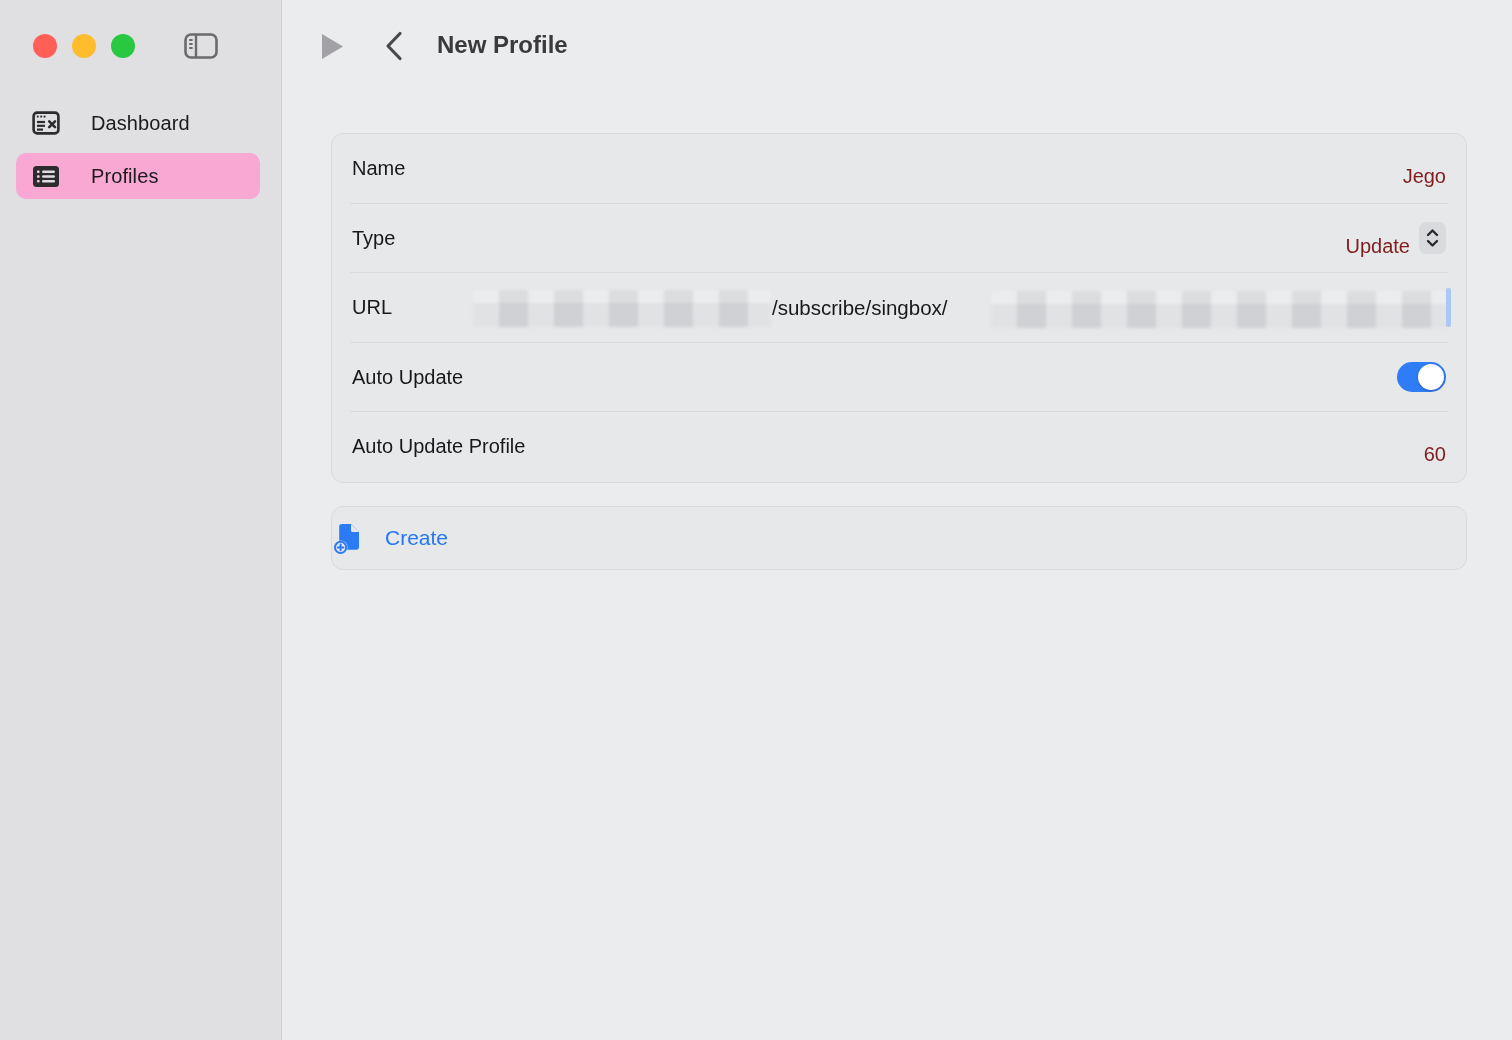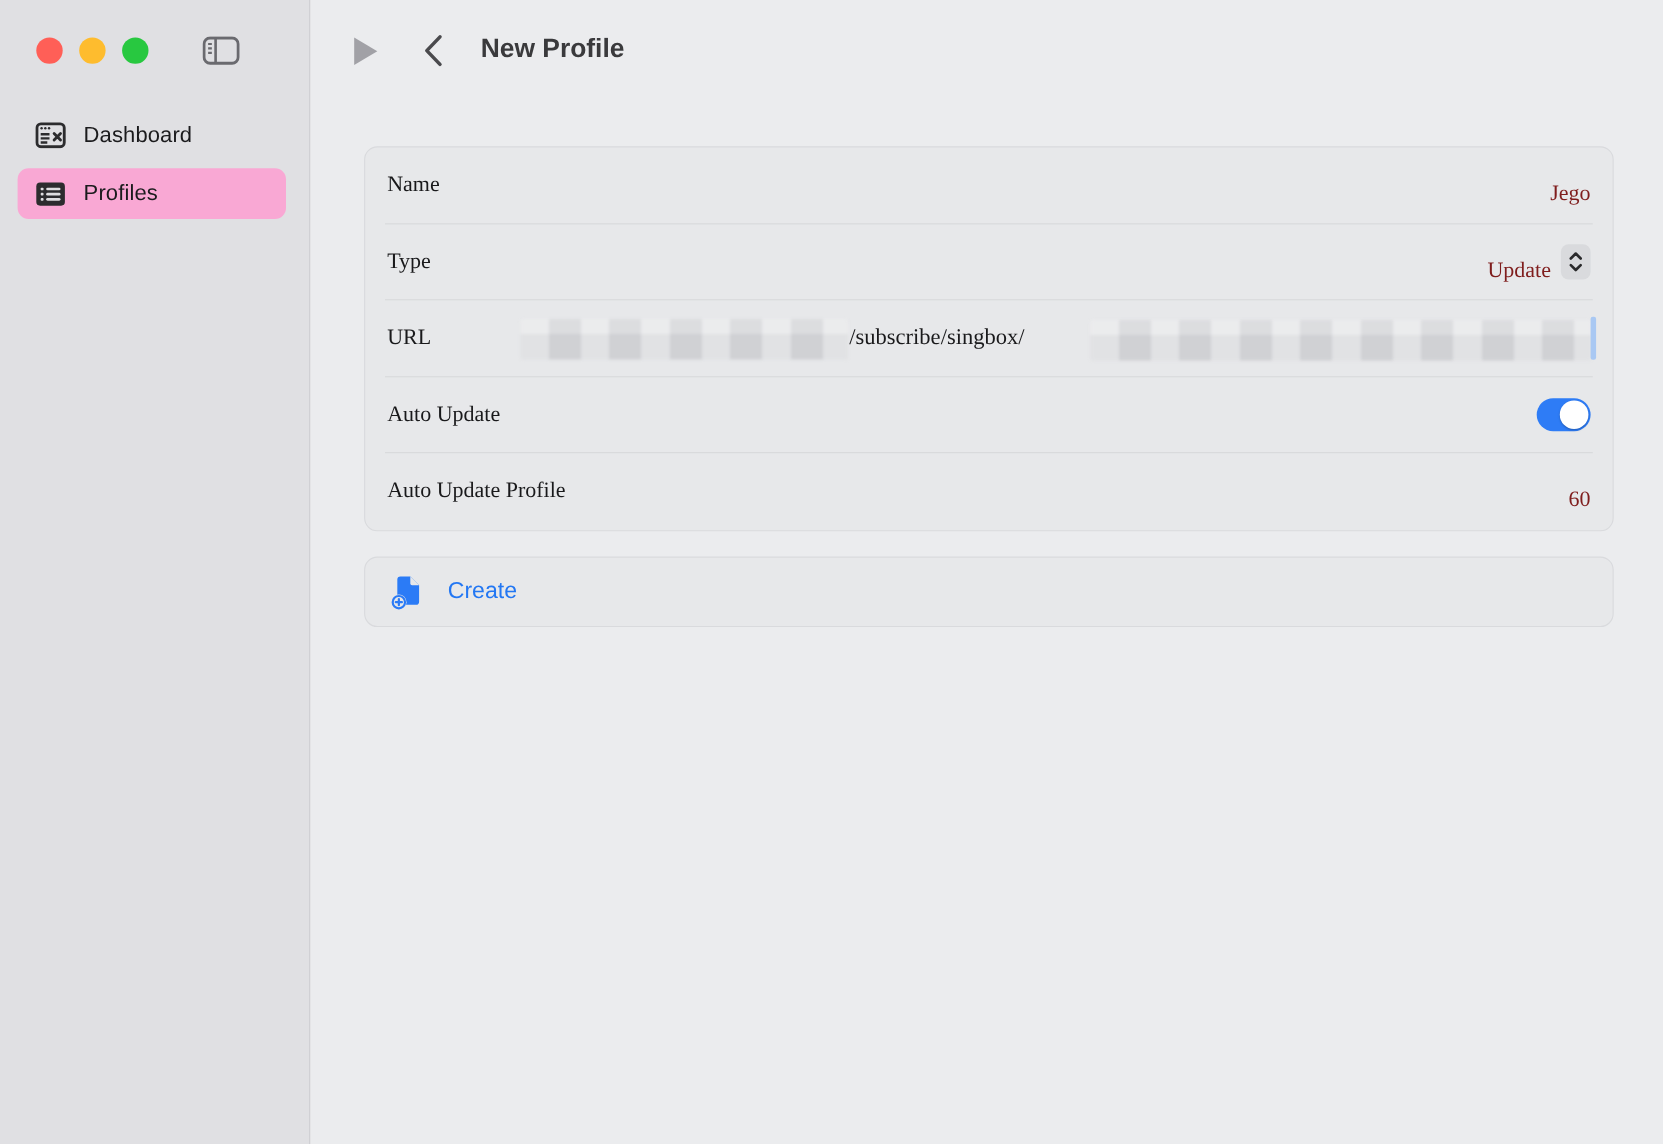--- a/index.html
+++ b/index.html
@@ -9,36 +9,36 @@
   .app{position:relative;width:1512px;height:1040px;background:#ebecee;}
 
   
   .sidebar{position:absolute;left:0;top:0;width:282px;height:1040px;
            background:#e0e0e3;border-right:1px solid #cfcfd2;box-sizing:border-box;}
   .traffic{position:absolute;left:33px;top:34px;display:flex;gap:15px;}
   .traffic .light{width:24px;height:24px;border-radius:50%;}
   .sidebar-toggle{position:absolute;left:184px;top:33px;width:34px;height:26px;cursor:default;}
   .nav{position:absolute;left:16px;top:100px;width:244px;display:flex;flex-direction:column;gap:7px;}
   .nav-item{display:flex;align-items:center;height:46px;border-radius:10px;
-            padding-left:16px;box-sizing:border-box;gap:16px;}
+            padding-left:16px;box-sizing:border-box;gap:31px;}
   .nav-item.selected{background:#f9a8d4;}
   .nav-item .nav-icon{width:28px;height:28px;display:flex;align-items:center;justify-content:center;}
   .nav-item .nav-label{font-size:20px;color:#1b1b1d;letter-spacing:.1px;}
 
   
   .hdr-play{position:absolute;left:321px;top:33px;}
   .hdr-back{position:absolute;left:383px;top:30px;}
   .hdr-title{position:absolute;left:437px;top:31px;font-size:24px;font-weight:700;color:#3a3a3c;}
 
   
   .card{position:absolute;left:331px;width:1136px;background:#e7e8ea;
         border:1px solid #d9dadd;border-radius:12px;box-sizing:border-box;}
   .card-form{top:133px;height:350px;}
   .form-row{position:relative;height:69.5px;display:flex;align-items:center;
-            padding:0 20px;box-sizing:border-box;font-family:Liberation Serif, serif;}
+            padding:0 20px;box-sizing:border-box;}
   .form-row:not(:last-child)::after{content:"";position:absolute;left:18px;right:18px;
             bottom:0;height:1px;background:#d8d9db;}
   .row-label{font-size:20px;color:#19191b;}
   .row-value{margin-left:auto;font-size:20px;color:#7f1d1d;margin-top:16px;}
   .type-value{margin-left:auto;display:flex;align-items:center;gap:9px;}
   .stepper{width:27px;height:32px;background:#d9dadd;border-radius:7px;
            display:flex;align-items:center;justify-content:center;}
 
   
   .redact{position:absolute;border-radius:3px;filter:blur(1.4px);
@@ -53,21 +53,21 @@
              background:#a9c8f3;border-radius:2px;}
 
   
   .toggle{margin-left:auto;width:49px;height:30px;border-radius:15px;
           background:#2e7cf6;position:relative;}
   .toggle .knob{position:absolute;right:2px;top:2px;width:26px;height:26px;
           border-radius:50%;background:#ffffff;box-shadow:0 1px 2px rgba(0,0,0,.25);}
 
   
   .card-create{top:506px;height:64px;display:flex;align-items:center;
-               padding-left:23px;gap:23px;cursor:default;}
+               padding-left:1px;gap:23px;cursor:default;}
   .create-label{font-size:21px;color:#2377f3;font-weight:500;}
 </style>
 </head>
 <body>
 
 <div class="app">
 
   <div class="sidebar">
     <div class="traffic">
       <div class="light" style="background:#ff5f57"></div>

